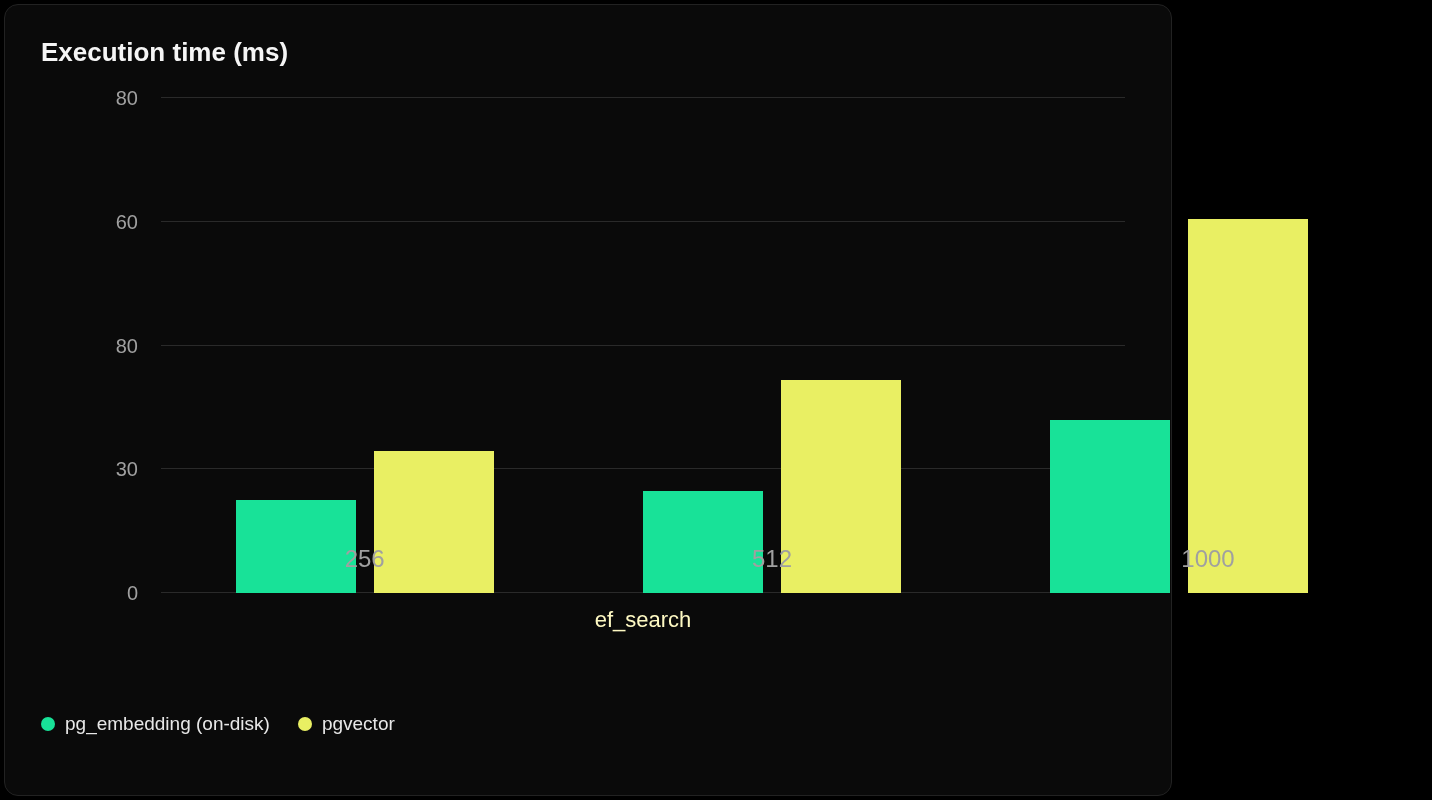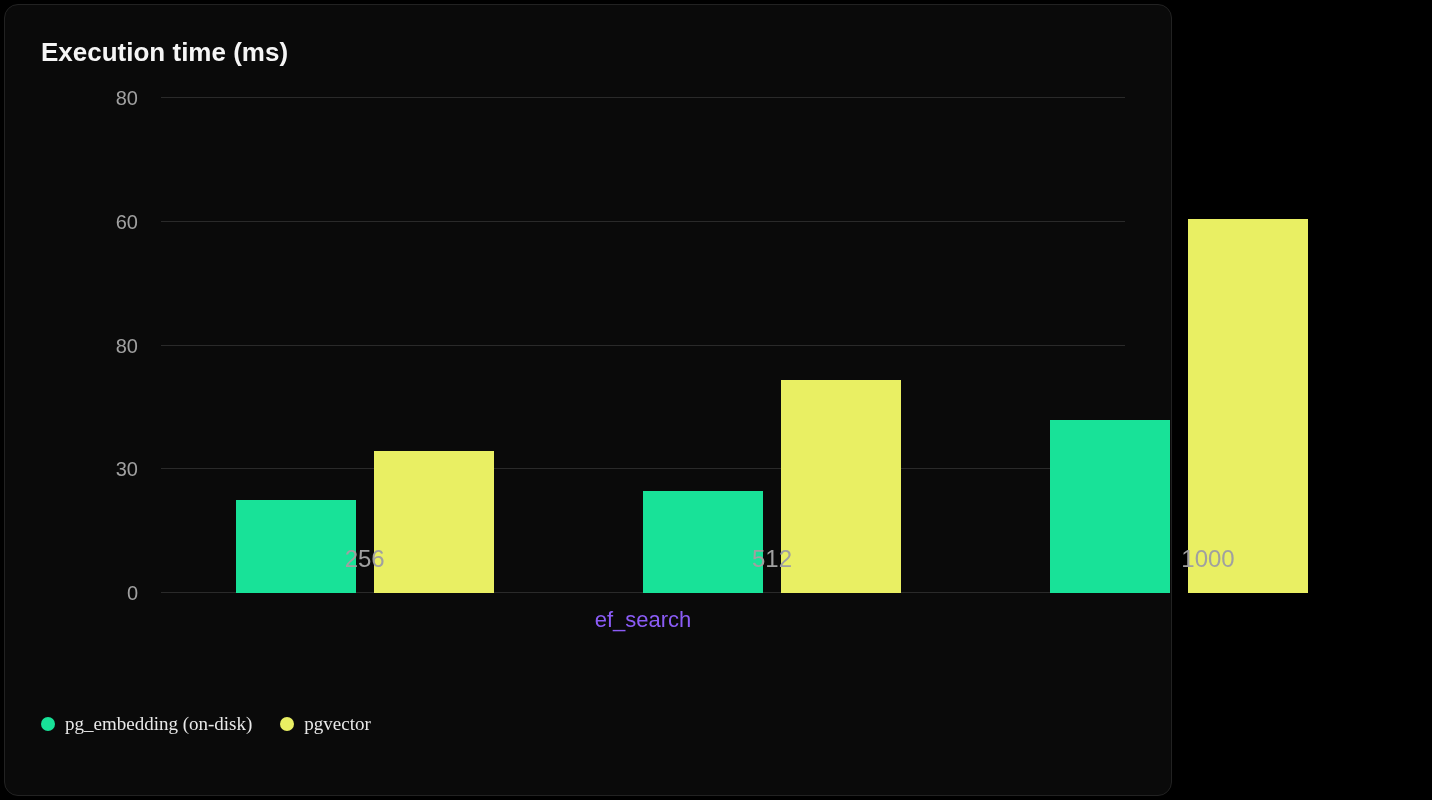--- a/index.html
+++ b/index.html
@@ -59,35 +59,34 @@
     color: #a0a0a0;
     transform: translateX(-50%);
     white-space: nowrap;
   }
   .xlabel {
     position: absolute;
     bottom: -40px;
     left: 50%;
     transform: translateX(-50%);
     font-size: 22px;
-    color: #8b5cf6;
+    color: #fef9c3;
     text-align: right;
   }
   .bar {
     position: absolute;
     bottom: 0;
   }
   .legend {
     display: flex;
     align-items: flex-end;
     gap: 28px;
     margin-top: 60px;
     font-size: 19px;
     color: #e8e8e8;
-    font-family: Liberation Serif, serif;
   }
   .legend-item {
     display: flex;
     align-items: center;
     gap: 10px;
   }
   .swatch {
     width: 14px;
     height: 14px;
     border-radius: 50%;

